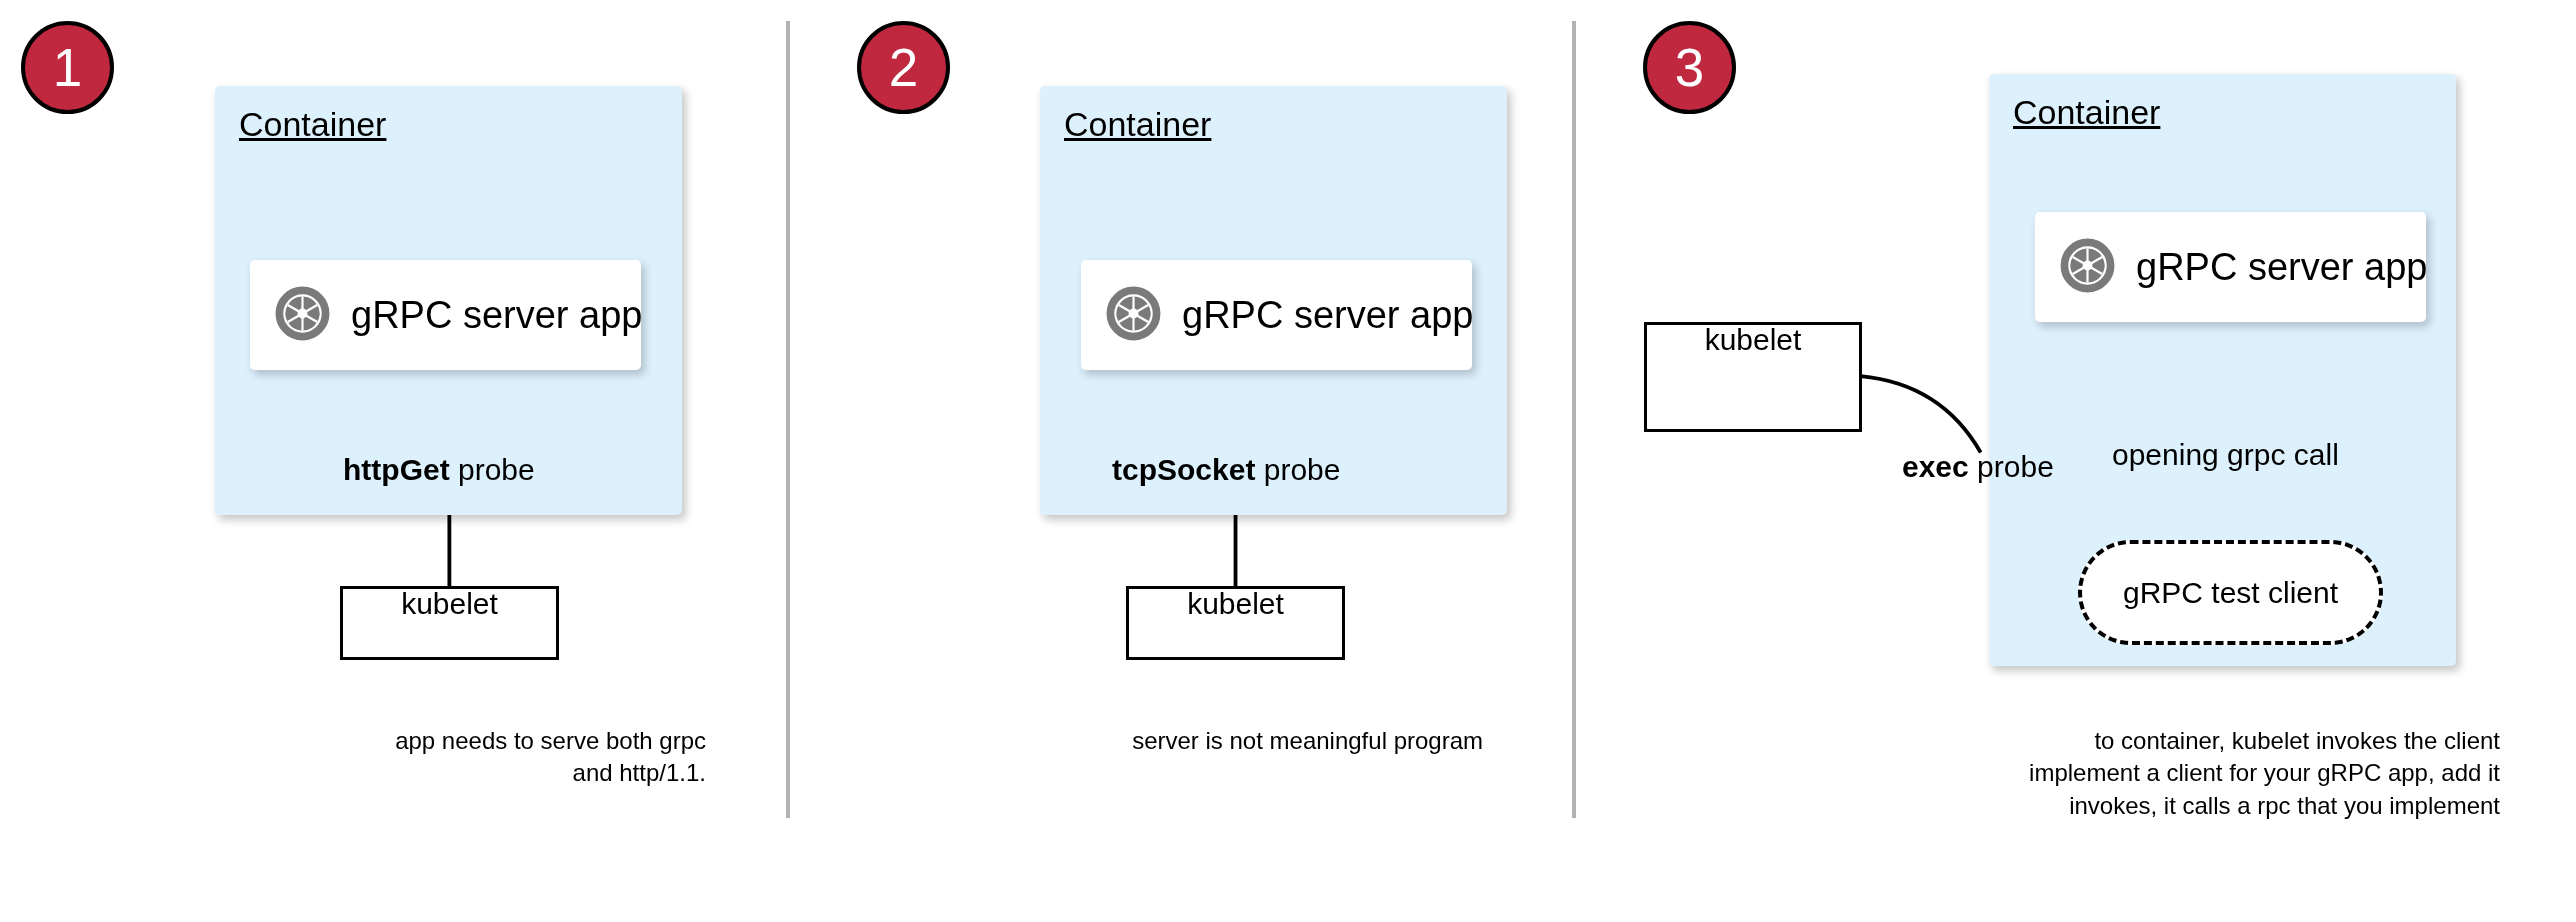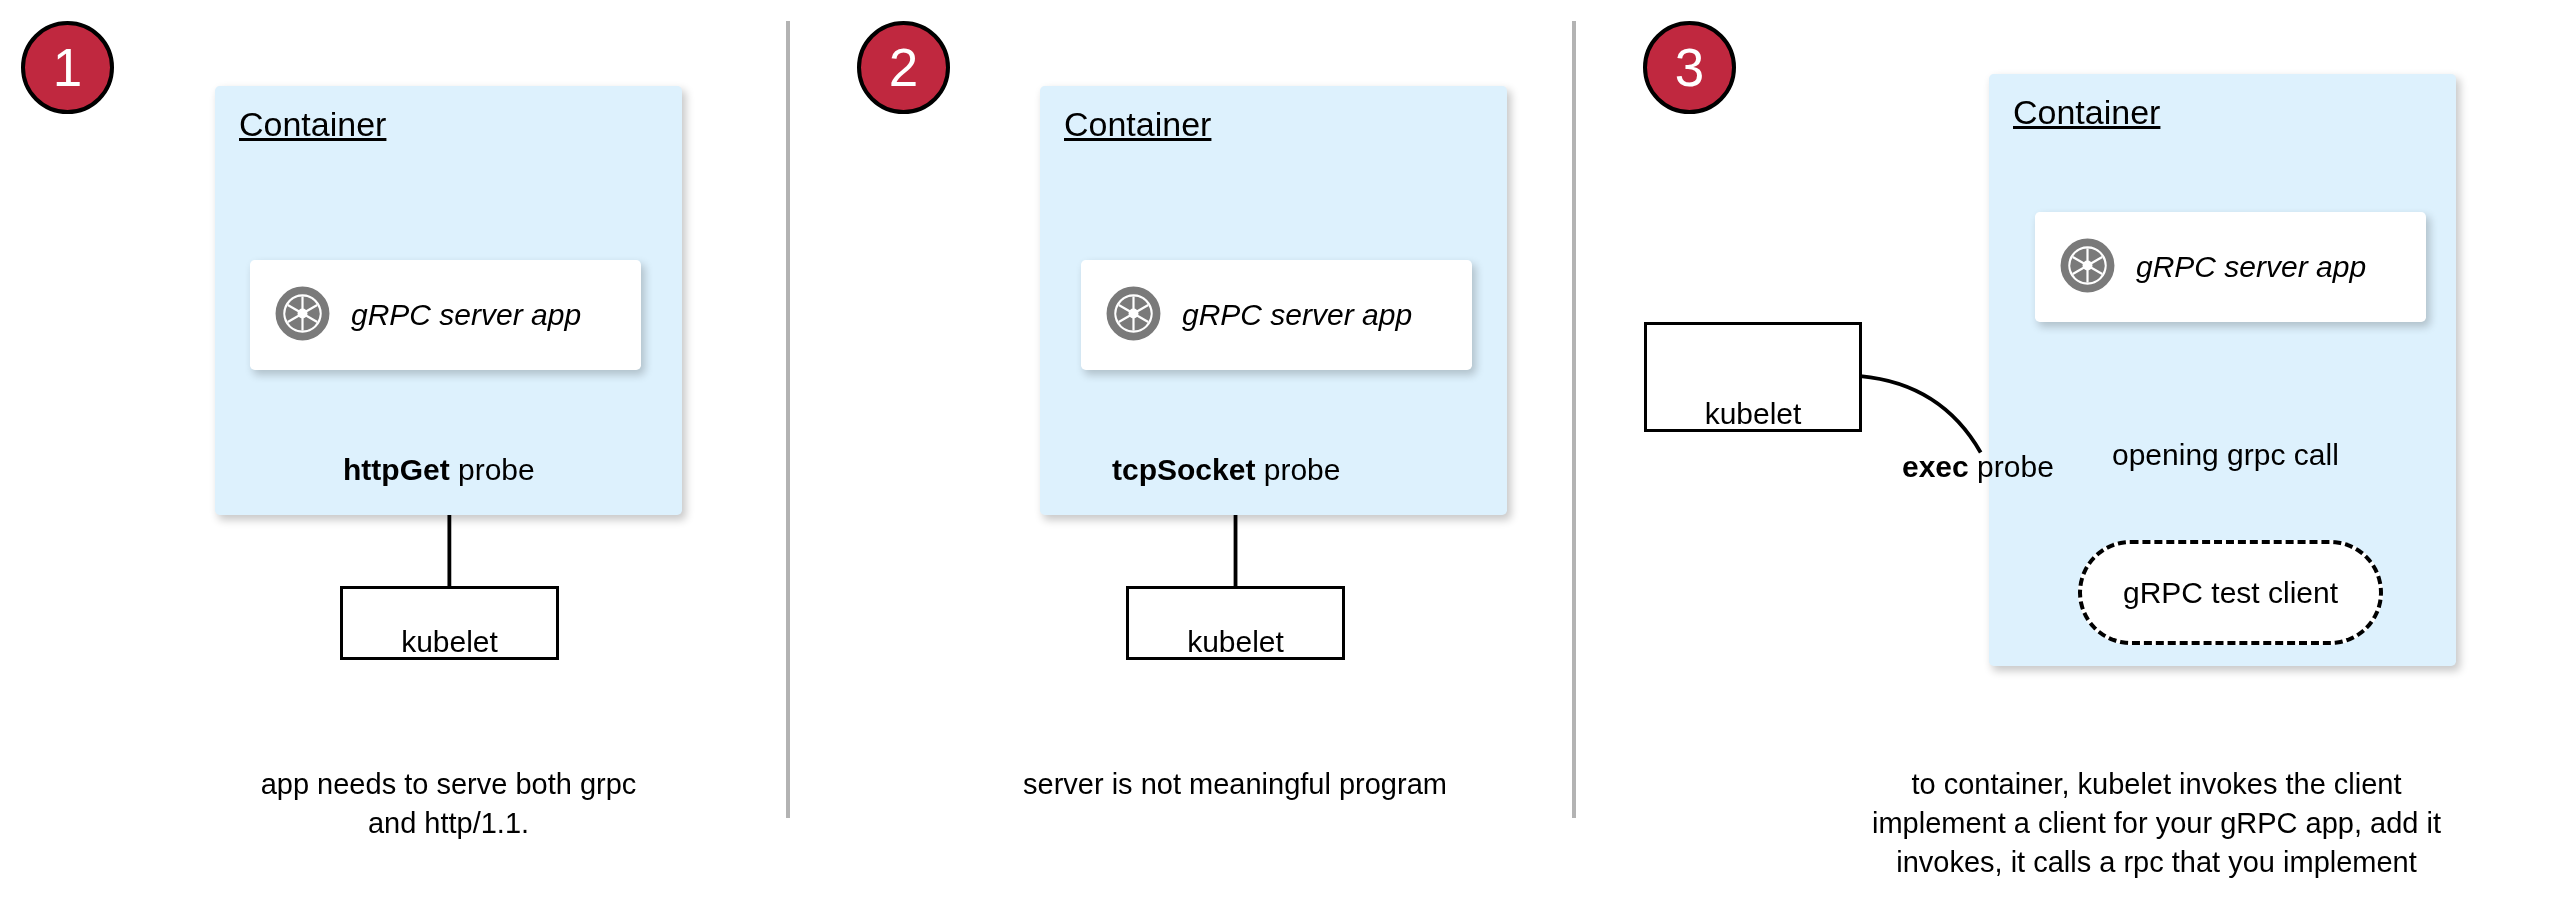--- a/index.html
+++ b/index.html
@@ -77,34 +77,33 @@
     display: flex;
     align-items: center;
     box-sizing: border-box;
   }
   .app-card .aperture {
     flex: 0 0 auto;
     margin-left: 25px;
     margin-right: 21px;
   }
   .app-card .app-label {
-    font-size: 30px;
-    line-height: 1;
-    white-space: nowrap;
-    font-style: italic;
+    font-size: 38px;
+    line-height: 1;
+    white-space: nowrap;
   }
 
   
   .kubelet-box {
     position: absolute;
     background: #ffffff;
     border: 3.8px solid #000000;
     box-sizing: border-box;
     display: flex;
-    align-items: flex-end;
+    align-items: flex-start;
     justify-content: center;
   }
   .kubelet-box span {
     font-size: 30px;
     line-height: 1;
     white-space: nowrap;
   }
 
   
   .dashed-pill {
@@ -139,24 +138,23 @@
     left: 0; top: 0;
     width: 2576px;
     height: 923px;
     pointer-events: none;
     overflow: visible;
   }
 
   
   .caption {
     position: absolute;
-    text-align: center;
-    font-size: 29px;
+    text-align: right;
+    font-size: 24px;
     line-height: 1.35;
-    margin-top: 40px;
   }
 </style>
 </head>
 <body>
 
 <div class="stage">
 
   <div class="divider d1"></div>
   <div class="divider d2"></div>
 

